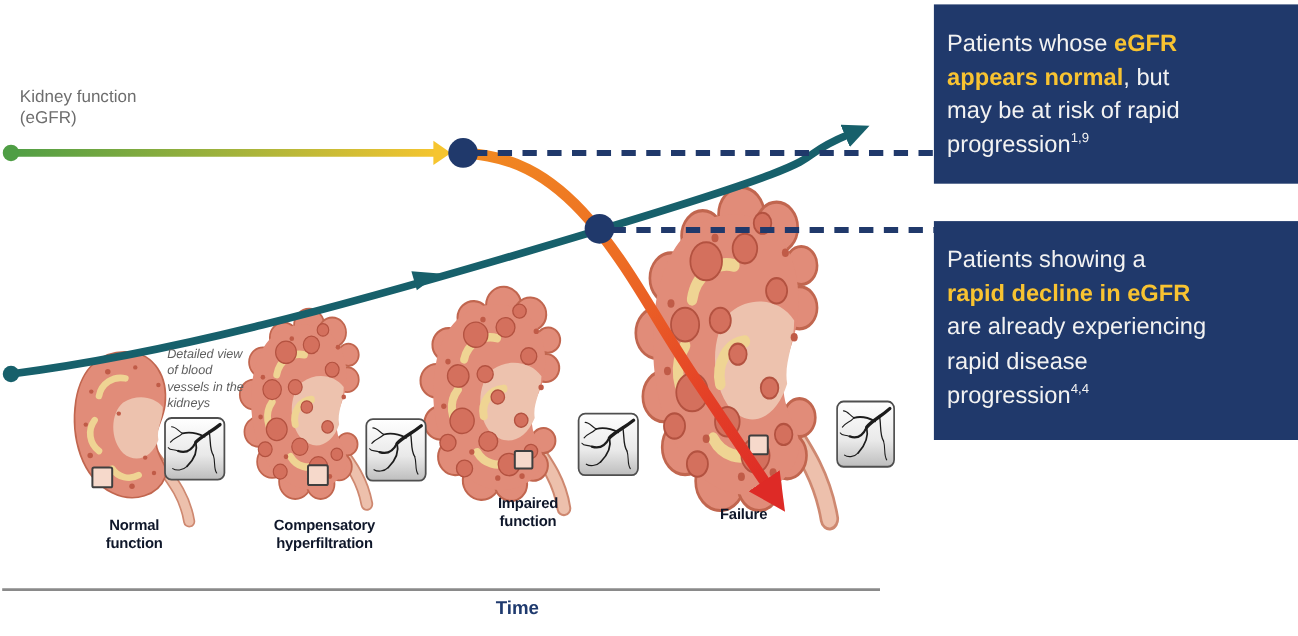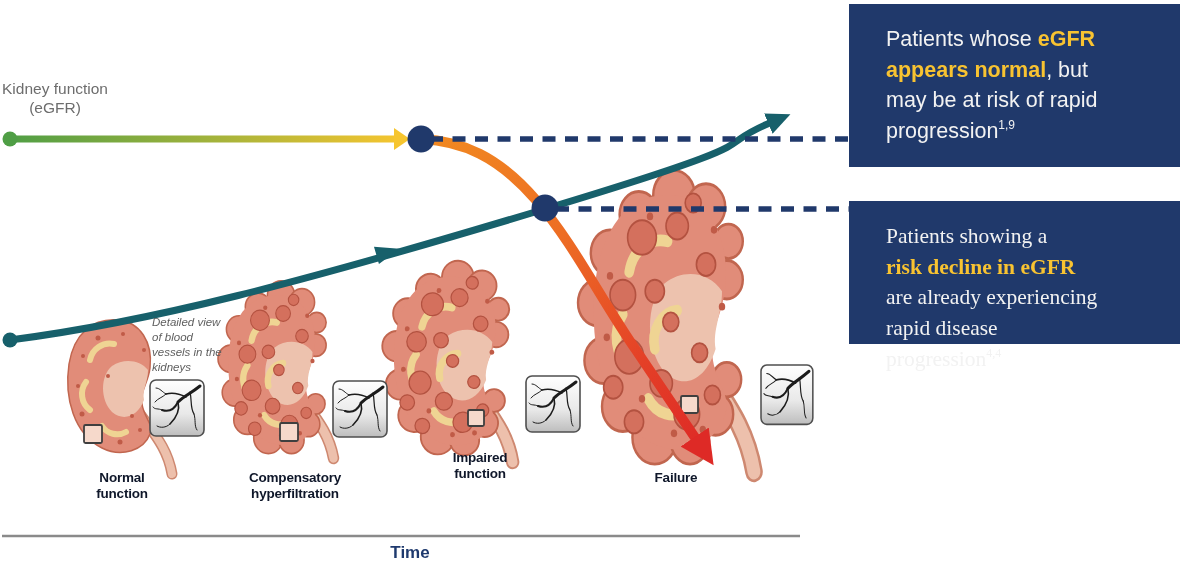--- a/index.html
+++ b/index.html
@@ -4,24 +4,24 @@
 <style>
   html,body{margin:0;padding:0;background:#ffffff;}
   #canvas{position:relative;width:1180px;height:578px;background:#ffffff;overflow:hidden;
           font-family:"Liberation Sans","DejaVu Sans",sans-serif;}
   #chart-svg{position:absolute;left:0;top:0;z-index:1;}
   .txt{position:absolute;z-index:2;white-space:pre-line;}
   .axis-side-label{color:#6D6D6D;font-size:15.5px;line-height:1.22;}
   .caption-italic{color:#5F5F5F;font-size:11.5px;font-style:italic;line-height:1.3;}
   .stage-label{font-weight:bold;color:#0f172a;font-size:13.5px;line-height:1.2;
                text-align:center;transform:translateX(-50%);letter-spacing:-0.2px;}
-  .time-label{color:#1F3A6E;font-weight:bold;font-size:17px;text-align:center;}
+  .time-label{color:#1F3A6E;font-weight:bold;font-size:17px;text-align:right;}
   .callout{position:absolute;z-index:2;left:849px;width:331px;background:#20396B;
            color:#F2F2F2;font-size:21.5px;line-height:1.43;box-sizing:border-box;
-           padding:20px 18px 0 37px;}
+           padding:20px 18px 0 12px;}
   .callout p{margin:0;white-space:pre-line;}
   .hl{color:#F8C331;font-weight:bold;}
   .callout sup{font-size:12px;line-height:0;position:relative;top:-1px;}
 </style>
 </head>
 <body>
 
 <div id="canvas">
 
   <svg id="chart-svg" width="1180" height="578" viewBox="0 0 1180 578">
@@ -176,47 +176,47 @@
 
     <path d="M 421 139 C 462 141, 498 156, 536 200 S 600 298, 636 350 L 698 442" fill="none" stroke="url(#gradOR)" stroke-width="10" stroke-linecap="round" marker-end="url(#mRed)"></path>
 
     <circle cx="421" cy="139" r="13.5" fill="#20396B"></circle>
     <circle cx="545" cy="208" r="13.5" fill="#20396B"></circle>
 
     <line x1="430" y1="139" x2="852" y2="139" stroke="#20396B" stroke-width="5.5" stroke-dasharray="13 9.5"></line>
     <line x1="556" y1="209" x2="852" y2="209" stroke="#20396B" stroke-width="5.5" stroke-dasharray="13 9.5"></line>
   </svg>
 
-  <div class="txt axis-side-label" style="left:2px;top:80px;text-align:center;">Kidney function
+  <div class="txt axis-side-label" style="left:18px;top:80px;">Kidney function
 (eGFR)</div>
 
 
   <div class="txt caption-italic" style="left:152px;top:315px;width:86px;">Detailed view
 of blood
 vessels in the
 kidneys</div>
 
   <div class="txt stage-label" style="left:122px;top:470px;">Normal
 function</div>
   <div class="txt stage-label" style="left:295px;top:470px;">Compensatory
 hyperfiltration</div>
   <div class="txt stage-label" style="left:480px;top:450px;">Impaired
 function</div>
-  <div class="txt stage-label" style="left:676px;top:470px;">Failure</div>
+  <div class="txt stage-label" style="left:676px;top:460px;">Failure</div>
 
   <div class="txt time-label" style="left:330px;top:543px;width:160px;">Time</div>
 
   <div class="callout" style="top:4px;height:163px;">
     <p><span>Patients whose </span><span class="hl">eGFR
 appears normal</span><span>, but
 may be at risk of rapid
 progression</span><sup>1,9</sup></p>
   </div>
 
-  <div class="callout" style="top:201px;height:143px;font-family:Liberation Serif, serif;">
+  <div class="callout" style="top:201px;height:199px;">
     <p><span>Patients showing a
-</span><span class="hl">risk decline in eGFR</span><span>
+</span><span class="hl">rapid decline in eGFR</span><span>
 are already experiencing
 rapid disease
 progression</span><sup>4,4</sup></p>
   </div>
 
 </div>
 
 </body></html>

